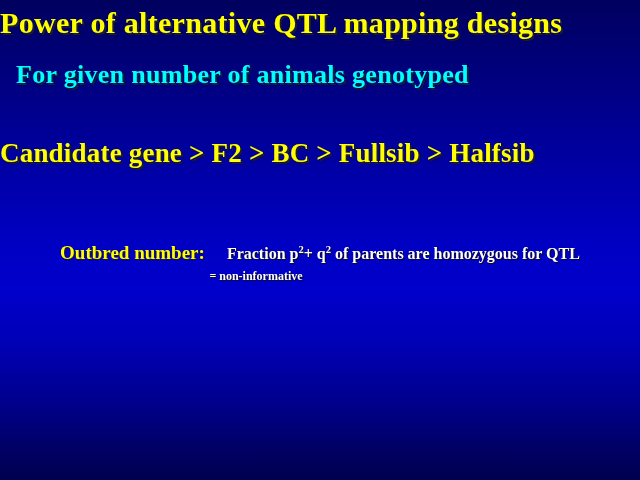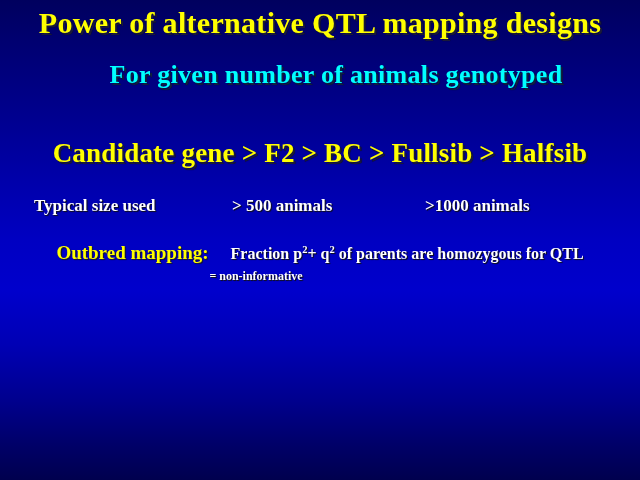--- a/index.html
+++ b/index.html
@@ -28,21 +28,21 @@
       #00008e 400px,
       #000068 445px,
       #00004e 480px
     );
   }
 
   .line {
     position: absolute;
     left: 0;
     width: 640px;
-    text-align: center;
+    text-align: left;
     white-space: nowrap;
     font-weight: bold;
     line-height: 1;
   }
 
   
   .title {
     top: 8px;
     font-size: 30px;
     color: #ffff00;
@@ -134,25 +134,20 @@
 <body>
 
 <div class="slide">
 
   <div class="line title">Power of alternative QTL mapping designs</div>
 
   <div class="line subtitle">For given number of animals genotyped</div>
 
   <div class="line ordering">Candidate gene &gt; F2 &gt; BC &gt; Fullsib &gt; Halfsib</div>
 
-  <div class="sizes-row">
-    <span class="sizes-col-1">Typical size used</span>
-    <span class="sizes-col-2">&gt; 500 animals</span>
-    <span class="sizes-col-3">&gt;1000 animals</span>
-  </div>
 
   <div class="outbred-line1">
-    <span class="outbred-label">Outbred mapping:</span><span class="outbred-text"><span>Fraction p</span><sup>2</sup><span>+ q</span><sup>2</sup><span> of parents are homozygous for QTL</span></span>
+    <span class="outbred-label">Outbred number:</span><span class="outbred-text"><span>Fraction p</span><sup>2</sup><span>+ q</span><sup>2</sup><span> of parents are homozygous for QTL</span></span>
   </div>
 
   <div class="outbred-line2">= non-informative</div>
 
 </div>
 
 </body></html>

